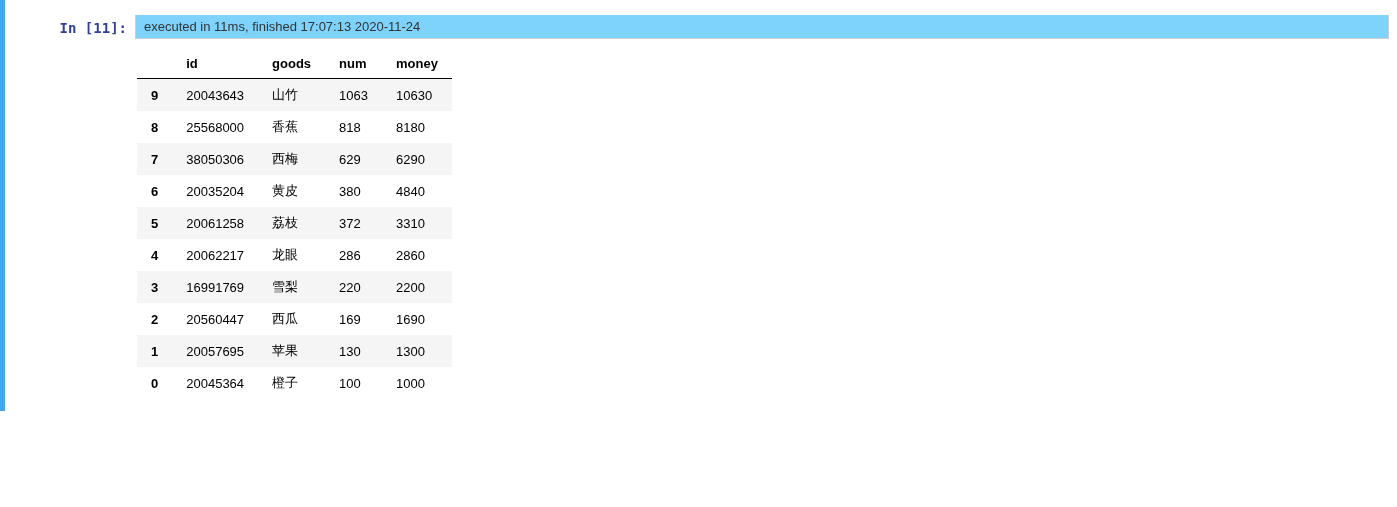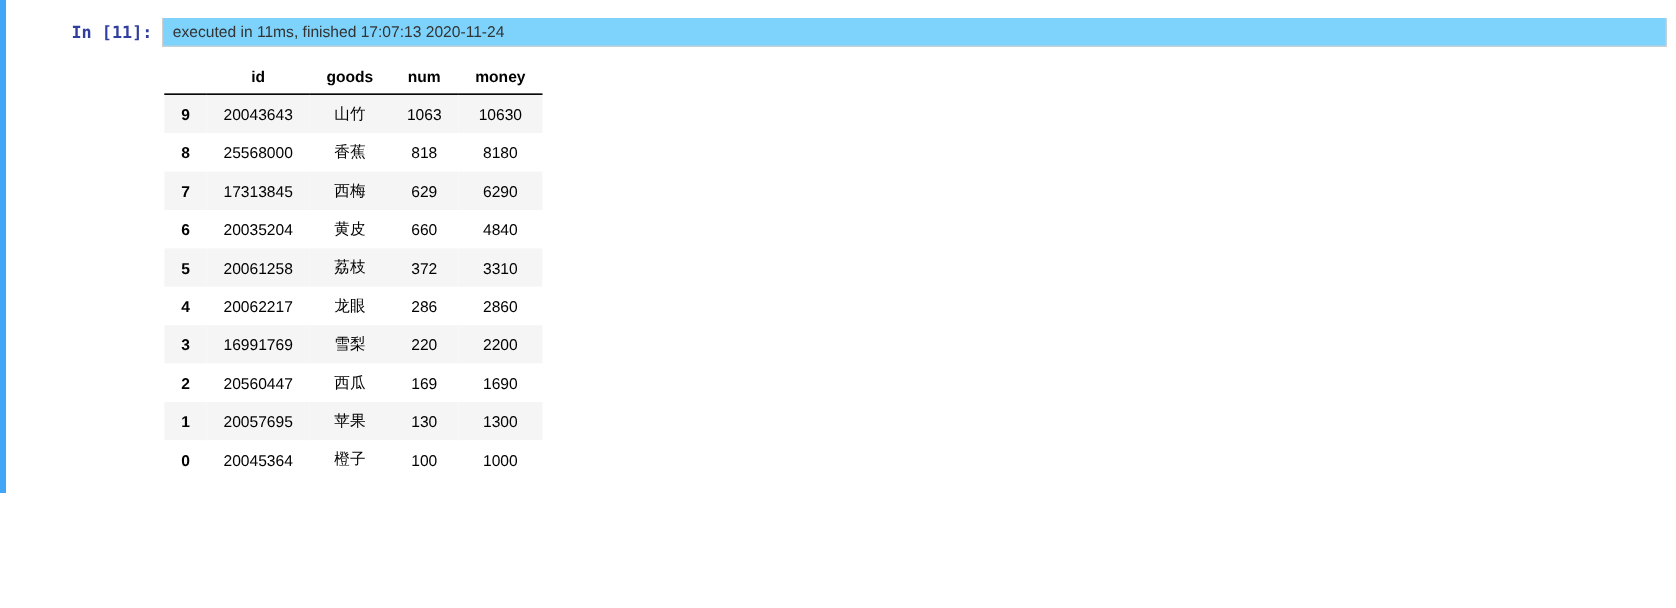--- a/index.html
+++ b/index.html
@@ -12,21 +12,21 @@
 .code-area { border: 1px solid #cfcfcf; background: #f7f7f7; border-radius: 2px; padding: 6px 8px; font-family: monospace; font-size: 14px; line-height: 1.35; }
 .code-comment { color: #408080; font-style: italic; }
 .code-default { color: #000; }
 .code-string { color: #BA2121; }
 .code-keyword { color: #008000; font-weight: bold; }
 .code-punct { color: #000; }
 .exec-bar { border: 1px solid #cfcfcf; border-top: none; background: #7dd3fc; padding: 4px 8px; font-size: 13px; color: #333; }
 .out-row { display: flex; margin-top: 8px; }
 .out-content { padding: 2px 0 10px 2px; }
 table.df { border-collapse: collapse; font-size: 13px; }
-table.df th, table.df td { text-align: center; padding: 7px 14px; white-space: nowrap; }
+table.df th, table.df td { text-align: left; padding: 7px 14px; white-space: nowrap; }
 table.df thead th { border-bottom: 1px solid #000; font-weight: bold; }
 table.df tbody th { font-weight: bold; }
 table.df tbody tr:nth-child(odd) { background: #f5f5f5; }
 table.df tbody tr:nth-child(even) { background: #fff; }
 table.df thead th.corner { border-bottom: 1px solid #000; }
 </style>
 </head>
 <body>
 
 <div class="cell">
@@ -58,30 +58,30 @@
               </tr>
               <tr>
                 <th>8</th>
                 <td>25568000</td>
                 <td>香蕉</td>
                 <td>818</td>
                 <td>8180</td>
               </tr>
               <tr>
                 <th>7</th>
-                <td>17313845</td>
+                <td>38050306</td>
                 <td>西梅</td>
                 <td>629</td>
                 <td>6290</td>
               </tr>
               <tr>
                 <th>6</th>
                 <td>20035204</td>
                 <td>黄皮</td>
-                <td>660</td>
+                <td>380</td>
                 <td>4840</td>
               </tr>
               <tr>
                 <th>5</th>
                 <td>20061258</td>
                 <td>荔枝</td>
                 <td>372</td>
                 <td>3310</td>
               </tr>
               <tr>

